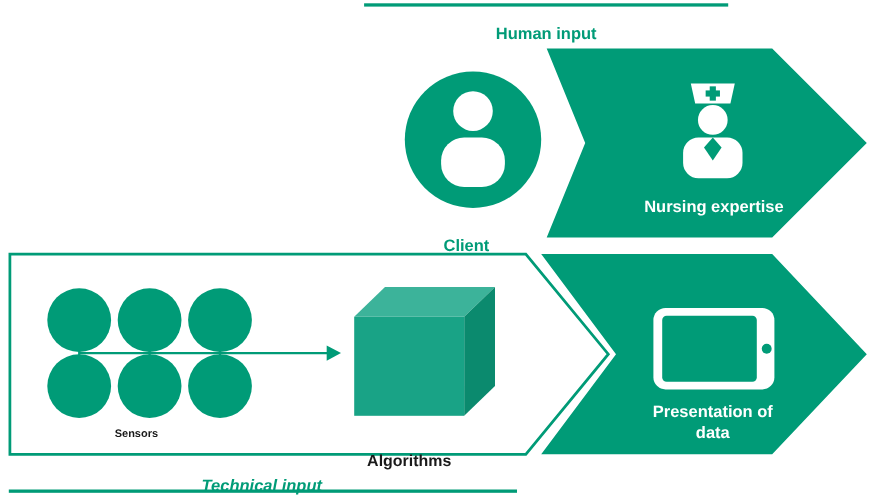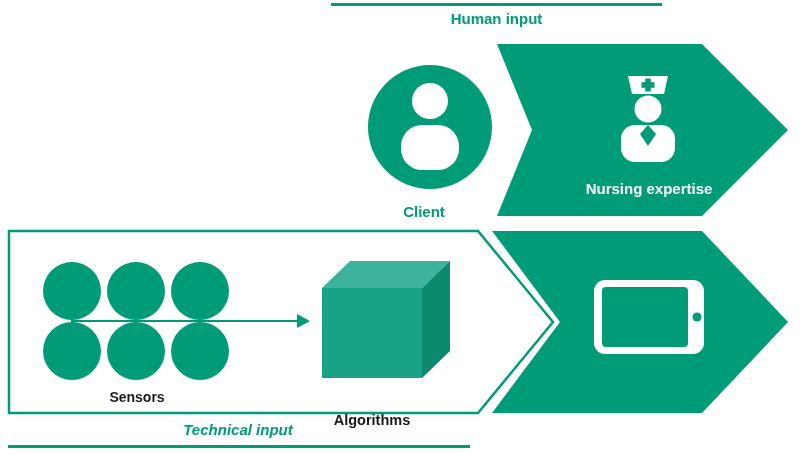--- a/index.html
+++ b/index.html
@@ -11,21 +11,21 @@
     overflow:hidden;
   }
   .layer{position:absolute;left:0;top:0;}
   .lbl{
     position:absolute;
     text-align:center;
     font-weight:700;
     font-size:15px;
     line-height:1.25;
   }
-  .green-text{color:var(--c-green);}
+  .green-text{color:var(--c-green);margin-top:12px;}
   .dark-text{color:var(--c-dark);}
   .white-text{color:#ffffff;}
 </style>
 </head>
 <body>
 
 <div class="canvas">
 
   <svg class="layer" width="800" height="455" viewBox="0 0 800 455" aria-hidden="true">
 
@@ -83,20 +83,21 @@
 
     <rect x="8" y="445" width="462" height="3" fill="#009B77"></rect>
   </svg>
 
   <div class="lbl green-text" style="left:331px;top:10px;width:331px;">Human input</div>
 
   <div class="lbl green-text" style="left:364px;top:203px;width:120px;">Client</div>
 
   <div class="lbl white-text" style="left:563px;top:180px;width:172px;">Nursing expertise</div>
 
-  <div class="lbl dark-text" style="left:67px;top:389px;width:140px;font-size:14px;text-align:center;">Sensors</div>
+  <div class="lbl dark-text" style="left:54px;top:389px;width:140px;font-size:10px;text-align:center;">Sensors</div>
 
   <div class="lbl dark-text" style="left:302px;top:411px;width:140px;font-size:14.5px;">Algorithms</div>
 
+  <div class="lbl white-text" style="left:578px;top:366px;width:140px;">Presentation of data</div>
 
   <div class="lbl green-text" style="left:138px;top:421px;width:200px;font-style:italic;">Technical input</div>
 
 </div>
 
 </body></html>

